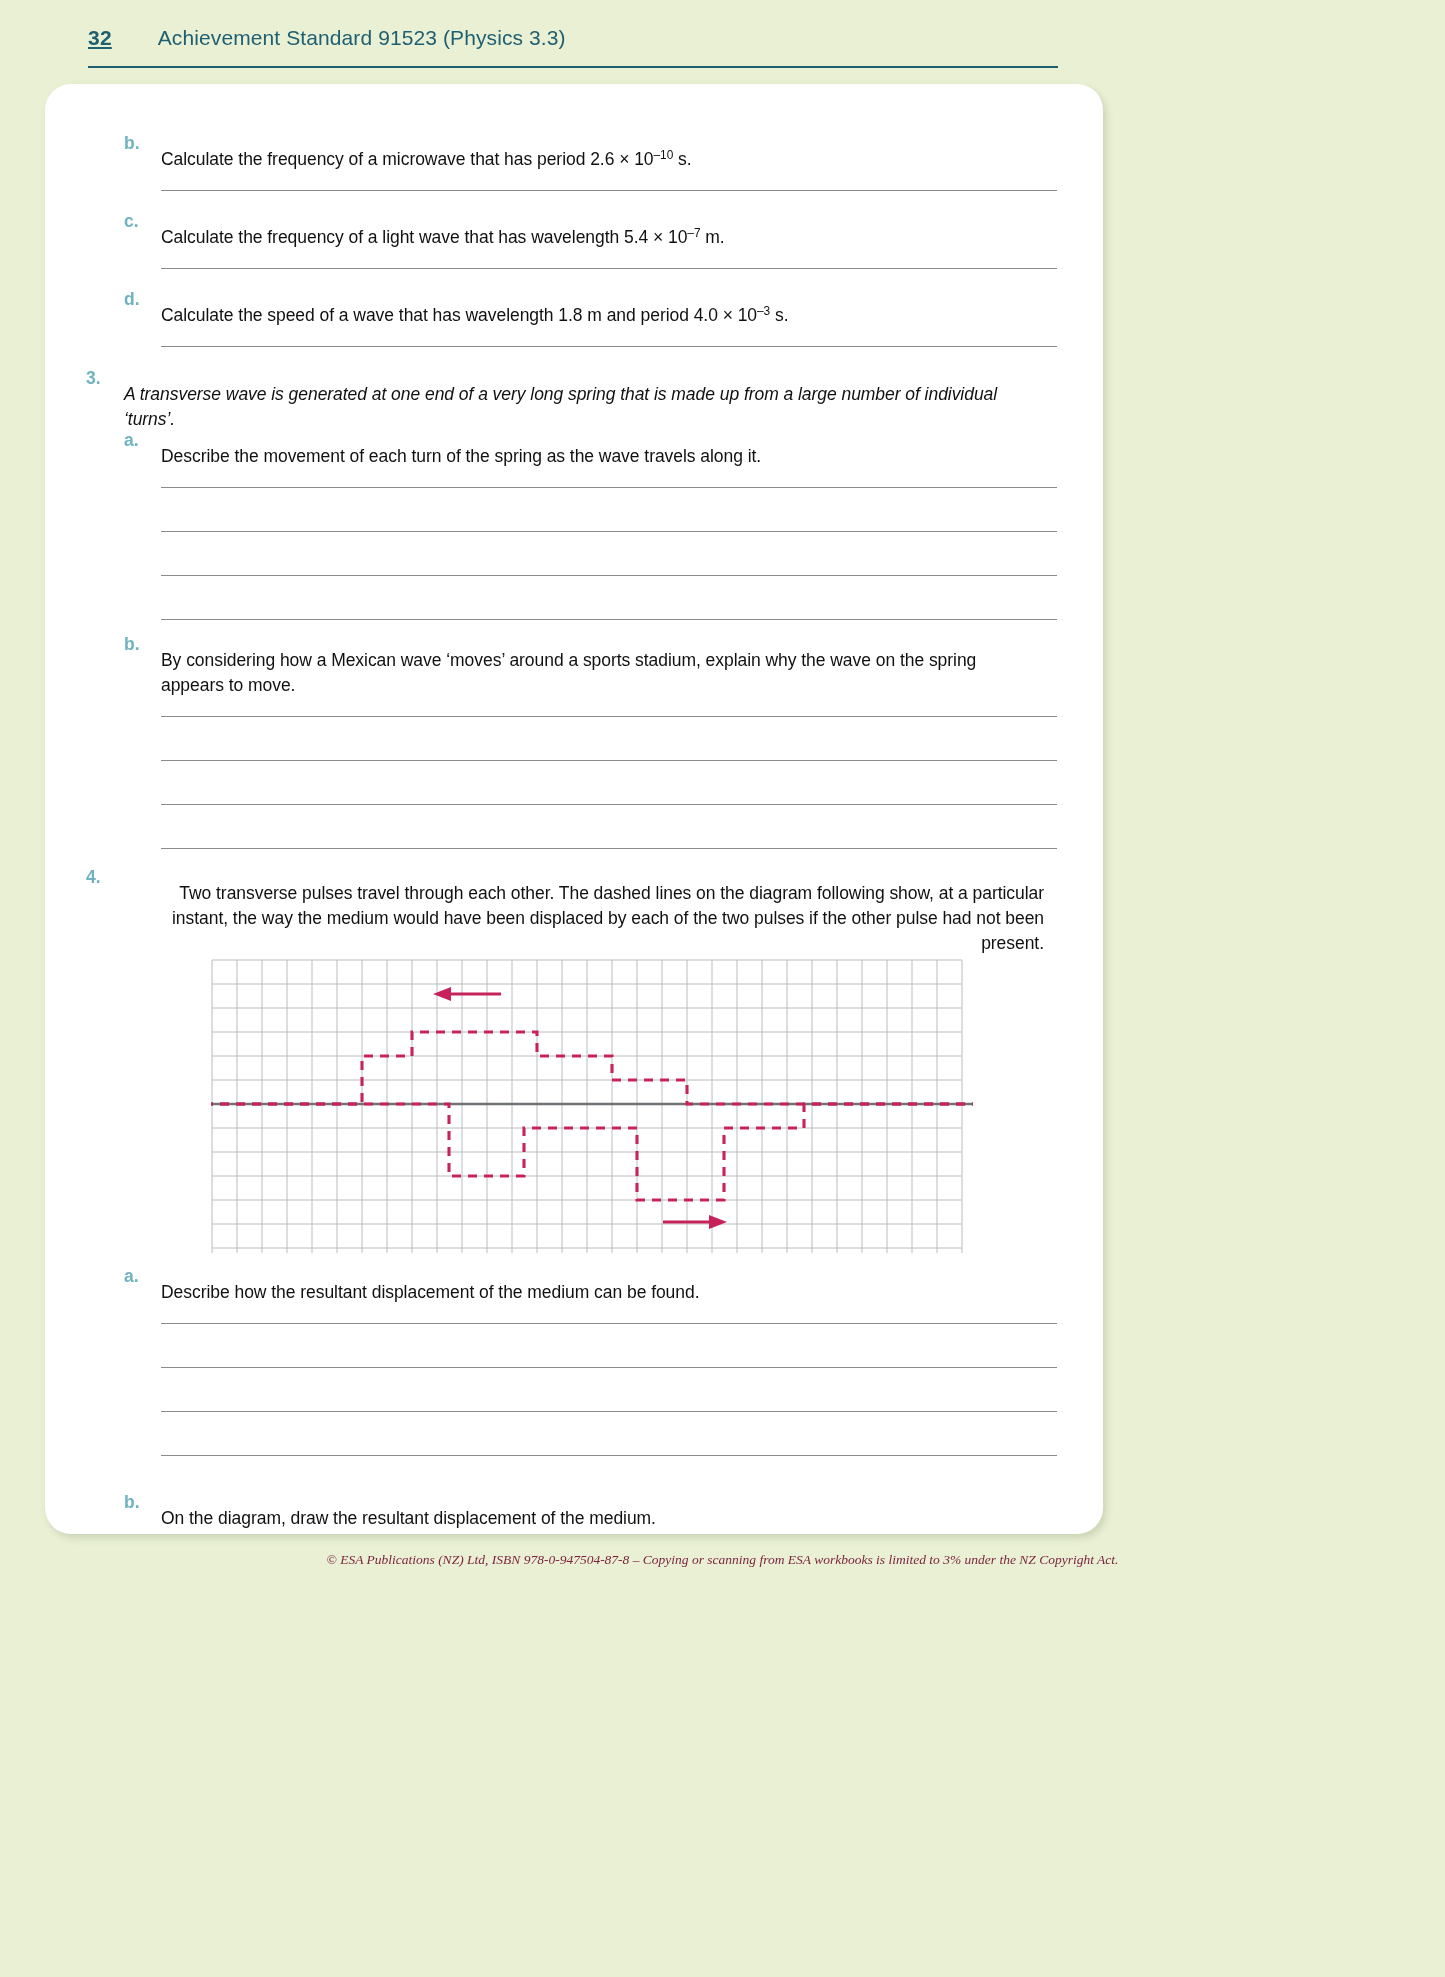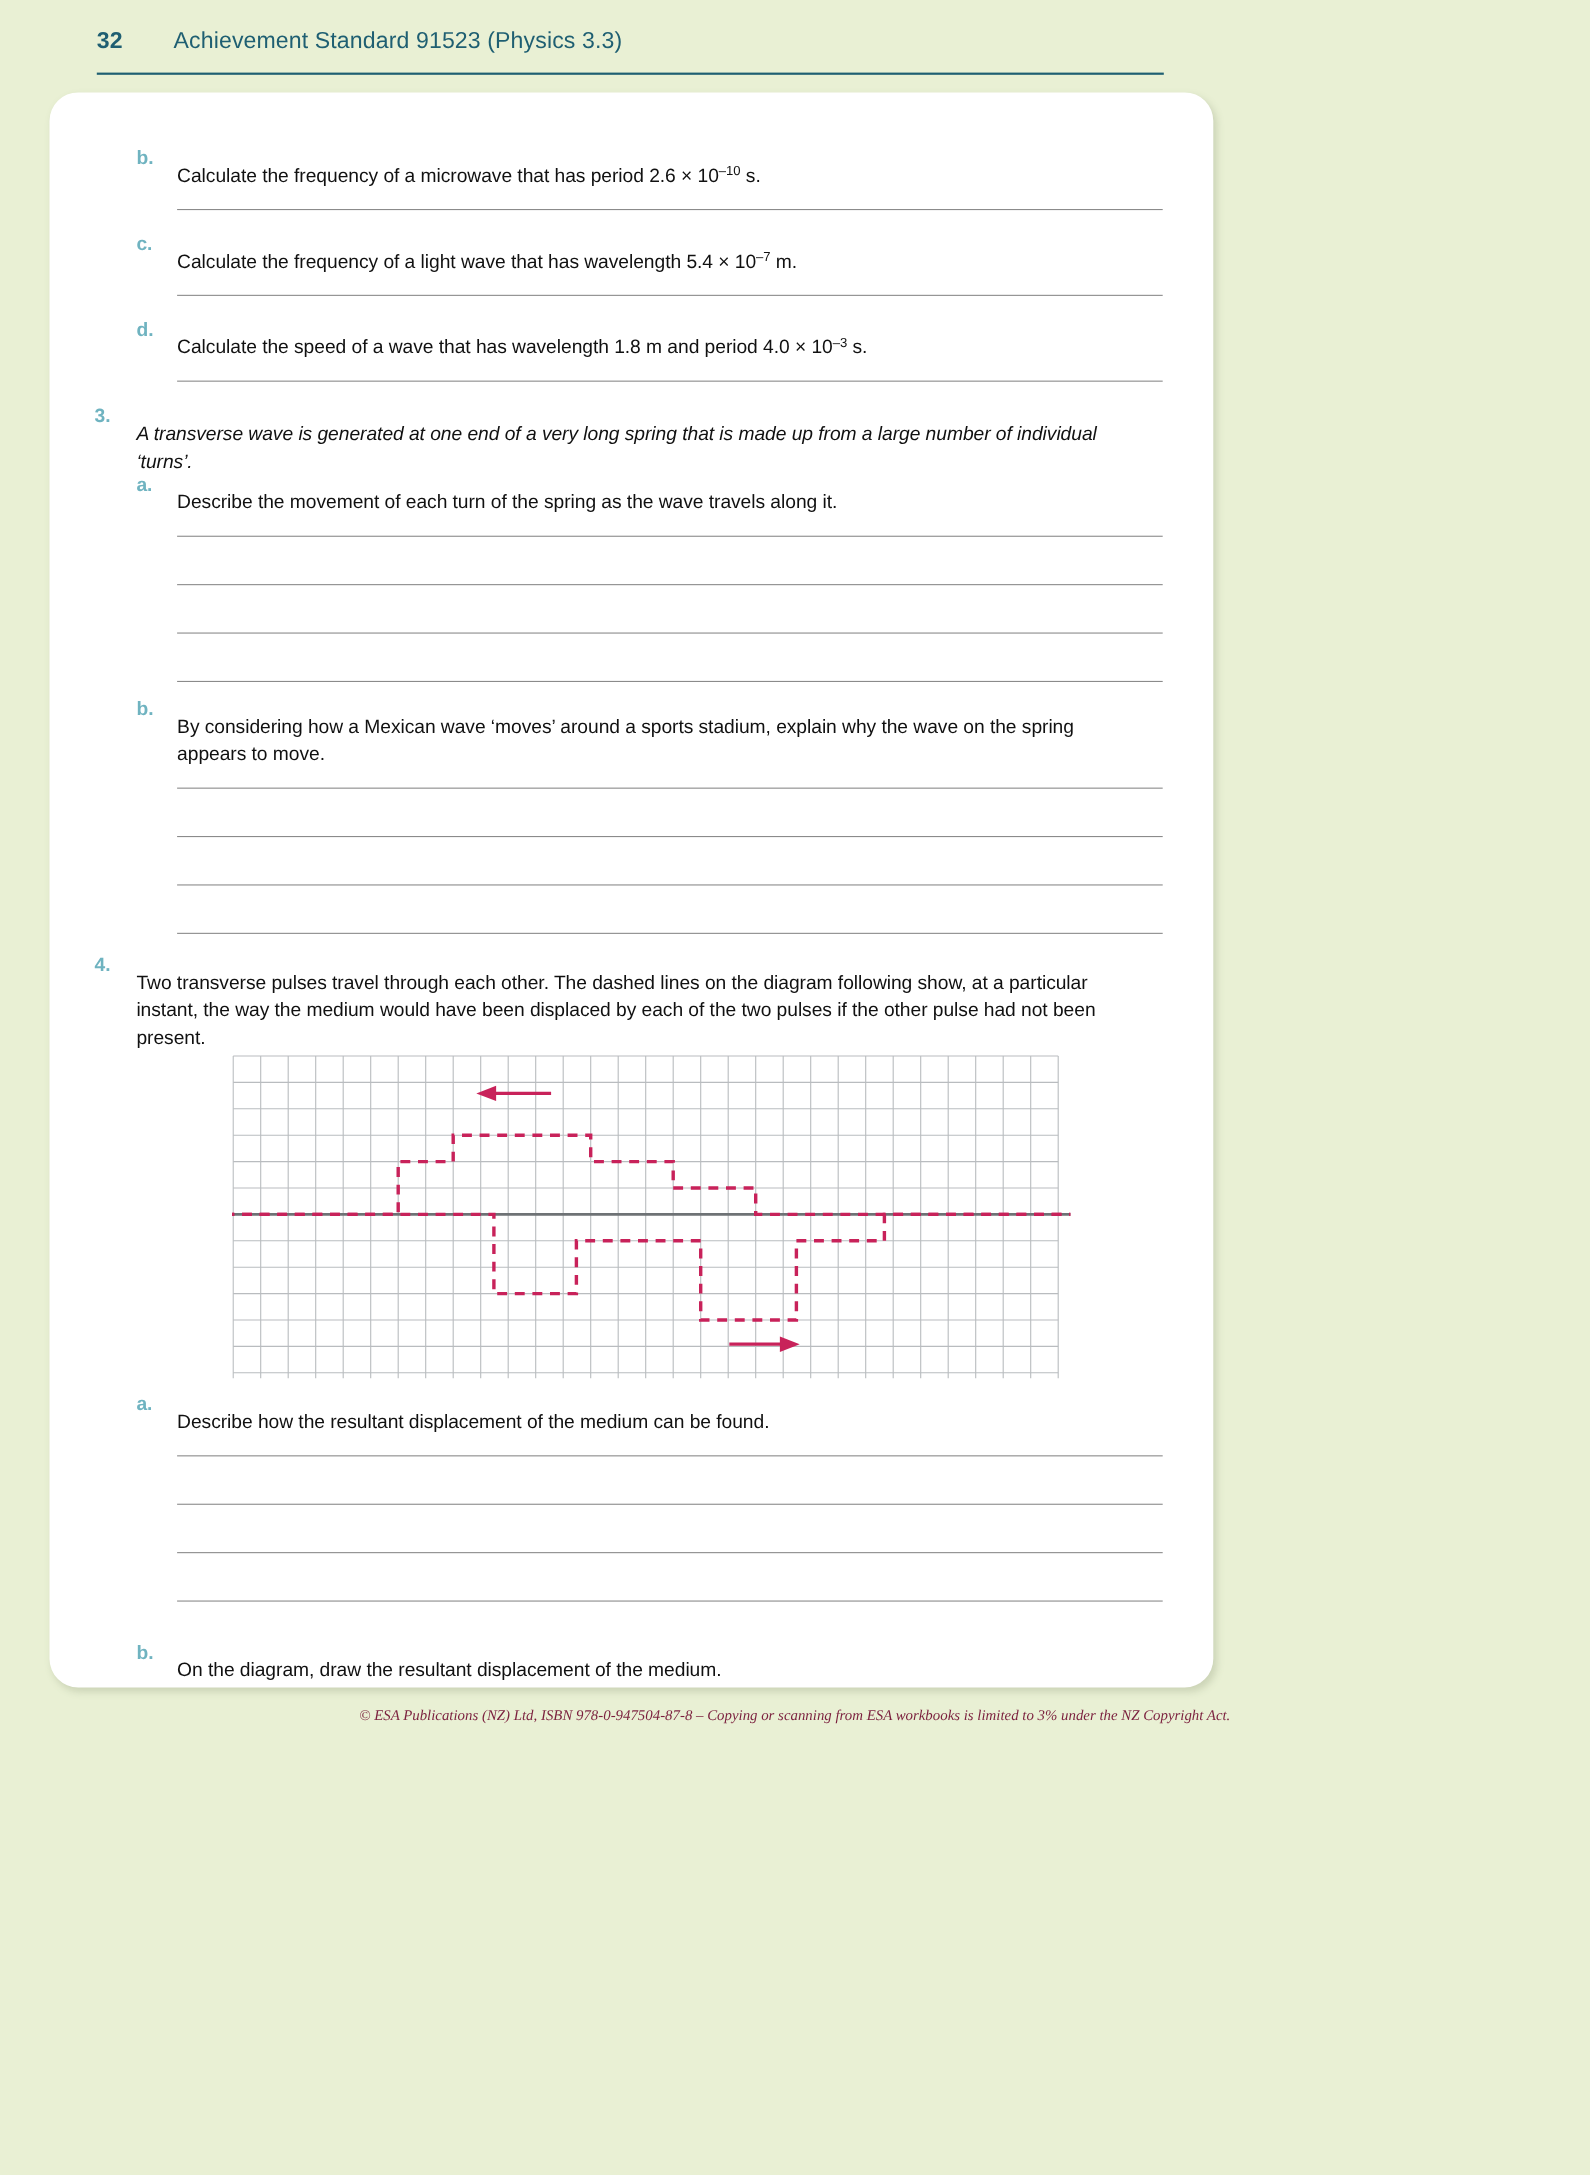--- a/index.html
+++ b/index.html
@@ -21,20 +21,21 @@
     width: 970px;
     display: flex;
     align-items: baseline;
     gap: 46px;
   }
   .page-number {
     font-size: 21px;
     font-weight: bold;
     color: #1f5f72;
     letter-spacing: 0.2px;
+    text-decoration: underline;
   }
   .header-title {
     font-size: 21px;
     font-weight: normal;
     color: #1f5f72;
     letter-spacing: 0.1px;
   }
   .header-rule {
     position: absolute;
     left: 88px;
@@ -157,21 +158,21 @@
   <span class="marker" style="width:37px;">b.</span>
   <span class="q-text" style="width:880px;">By considering how a Mexican wave ‘moves’ around a sports stadium, explain why the wave on the spring appears to move.</span>
 </div>
 <div class="ans-line" style="left:161px; top:716px; width:896px;"></div>
 <div class="ans-line" style="left:161px; top:760px; width:896px;"></div>
 <div class="ans-line" style="left:161px; top:804px; width:896px;"></div>
 <div class="ans-line" style="left:161px; top:848px; width:896px;"></div>
 
 <div class="q-row" style="left:86px; top:865px; width:975px;">
   <span class="marker num" style="width:38px;">4.</span>
-  <span class="q-text" style="width:920px;">Two transverse pulses travel through each other. The dashed lines on the diagram following show, at a particular instant, the way the medium would have been displaced by each of the two pulses if the other pulse had not been present.</span>
+  <span class="q-text" style="width:920px;text-align:right;">Two transverse pulses travel through each other. The dashed lines on the diagram following show, at a particular instant, the way the medium would have been displaced by each of the two pulses if the other pulse had not been present.</span>
 </div>
 
 <div class="diagram">
   <svg class="grid-svg" width="762" height="295" viewBox="0 0 762 295" xmlns="http://www.w3.org/2000/svg">
 
     <g stroke="#b9bcbf" stroke-width="1" fill="none">
 
       <line x1="1" y1="1" x2="1" y2="294"></line>
       <line x1="26" y1="1" x2="26" y2="294"></line>
       <line x1="51" y1="1" x2="51" y2="294"></line>

